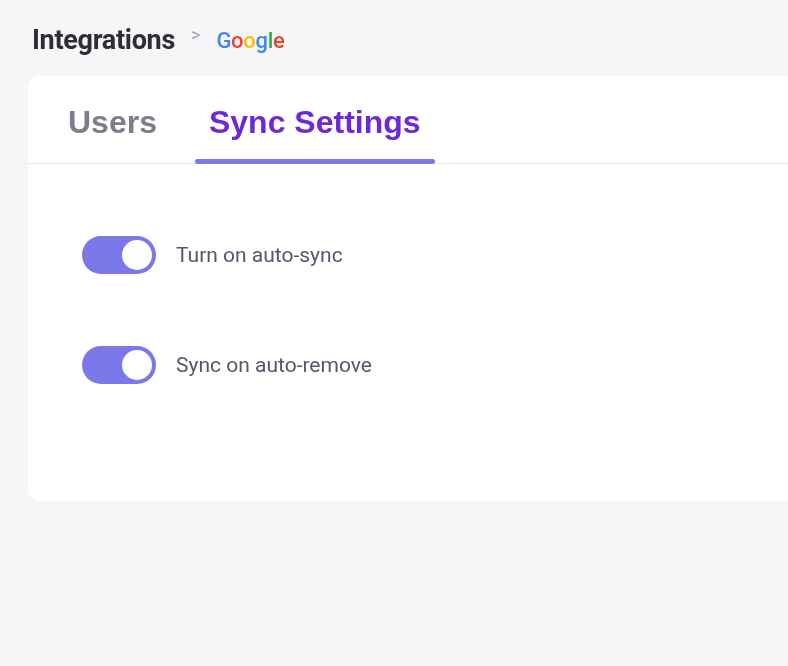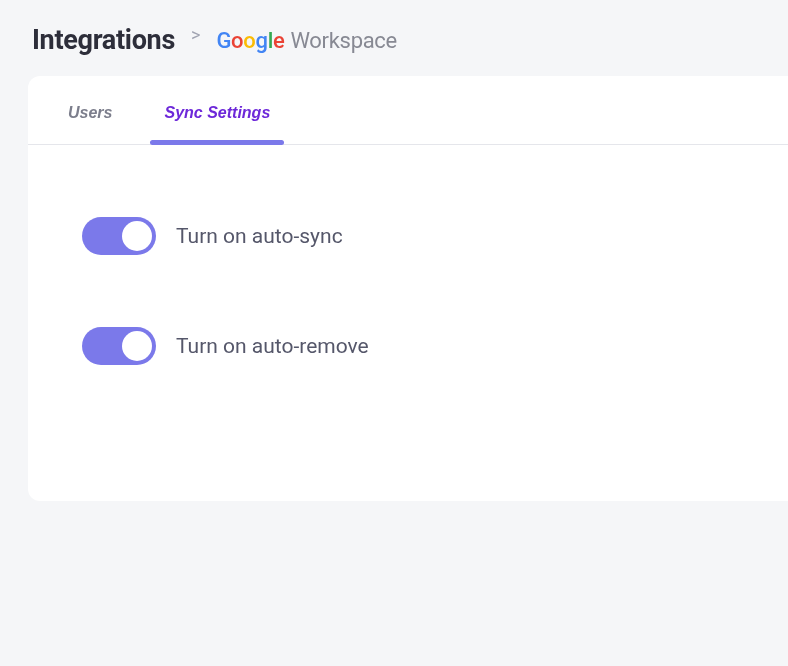--- a/index.html
+++ b/index.html
@@ -54,28 +54,27 @@
       min-height: 425px;
     }
     .tabs {
       display: flex;
       border-bottom: 1px solid #e5e6eb;
       padding-left: 32px;
       gap: 36px;
     }
     .tab {
       padding: 28px 8px 22px 8px;
-      font-size: 16px;
+      font-size: 32px;
       font-weight: 600;
       color: #7c7e8c;
       background: none;
       border: none;
       cursor: pointer;
       position: relative;
-      font-style: italic;
     }
     .tab.active {
       color: #6d28d9;
     }
     .tab.active::after {
       content: "";
       position: absolute;
       left: -6px;
       right: -6px;
       bottom: -1px;
@@ -123,36 +122,35 @@
 <div class="breadcrumb">
   <span class="breadcrumb-title">Integrations</span>
   <span class="breadcrumb-sep">&gt;</span>
   <span class="google-logo">
     <span class="g-blue">G</span>
     <span class="g-red">o</span>
     <span class="g-yellow">o</span>
     <span class="g-blue">g</span>
     <span class="g-green">l</span>
     <span class="g-red">e</span>
-    <span class="workspace-text">Workspace</span>
   </span>
 </div>
 
 <div class="card">
   <div class="tabs">
     <button class="tab">Users</button>
     <button class="tab active">Sync Settings</button>
   </div>
   <div class="settings-body">
     <div class="toggle-row">
       <button class="toggle">
         <span class="toggle-knob"></span>
       </button>
       <span class="toggle-label">Turn on auto-sync</span>
     </div>
     <div class="toggle-row">
       <button class="toggle">
         <span class="toggle-knob"></span>
       </button>
-      <span class="toggle-label">Turn on auto-remove</span>
+      <span class="toggle-label">Sync on auto-remove</span>
     </div>
   </div>
 </div>
 
 </body></html>

